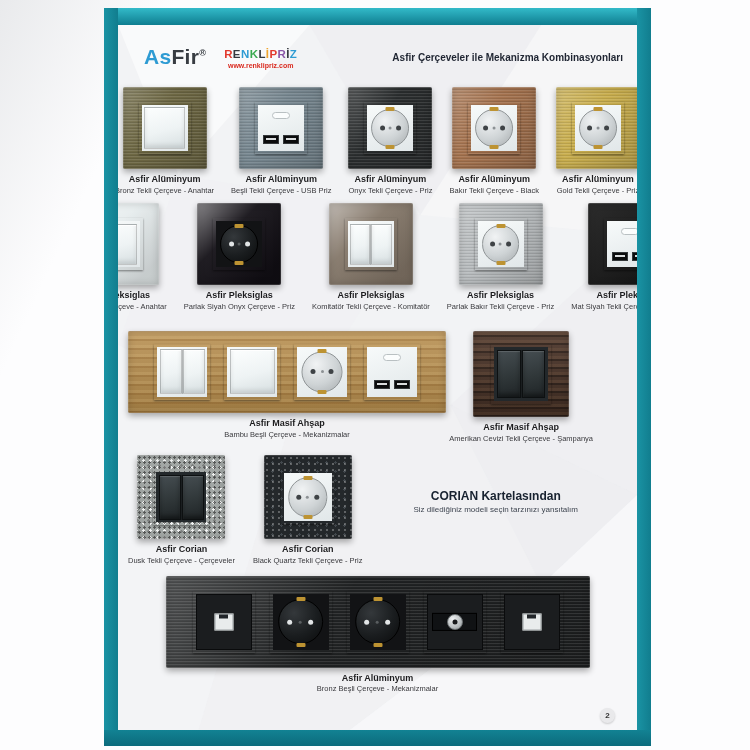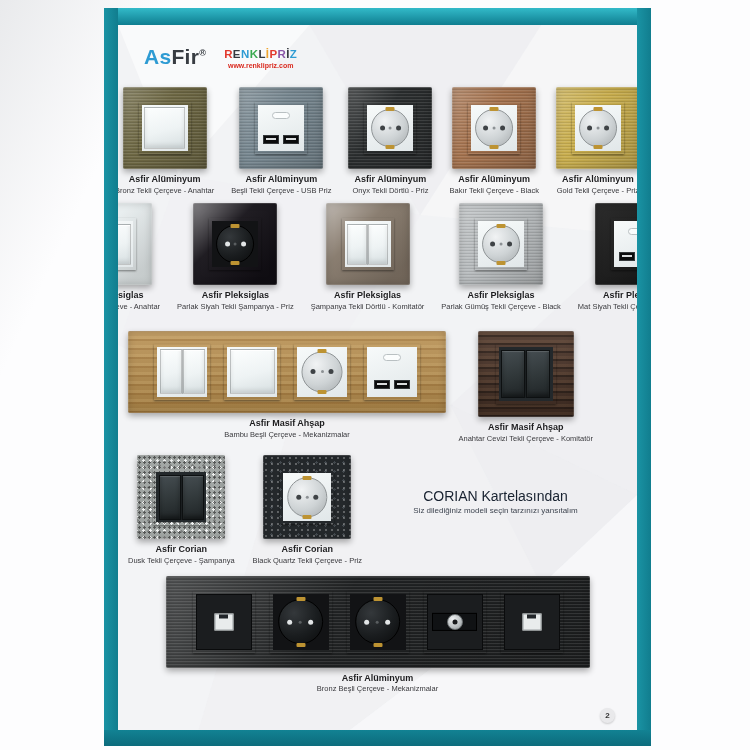--- a/index.html
+++ b/index.html
@@ -70,21 +70,21 @@
   .tex-flat{background-image:linear-gradient(135deg,rgba(255,255,255,.10),rgba(0,0,0,.16));}
   .tex-wood{background-image:repeating-linear-gradient(0deg,rgba(115,68,18,.20) 0 2px,rgba(255,228,170,.12) 2px 5px,rgba(0,0,0,0) 5px 9px),linear-gradient(180deg,rgba(255,255,255,.14),rgba(0,0,0,.14));}
   .tex-wood-dark{background-image:repeating-linear-gradient(0deg,rgba(0,0,0,.30) 0 2px,rgba(255,195,140,.07) 2px 5px,rgba(0,0,0,0) 5px 8px),linear-gradient(180deg,rgba(255,255,255,.08),rgba(0,0,0,.26));}
   .tex-speckle{background-image:radial-gradient(rgba(25,25,25,.55) 1px,rgba(0,0,0,0) 1.3px),radial-gradient(rgba(255,255,255,.85) 1px,rgba(0,0,0,0) 1.3px),radial-gradient(rgba(70,70,70,.4) 1px,rgba(0,0,0,0) 1.5px);background-size:5px 5px,7px 7px,11px 11px;background-position:0 0,3px 2px,6px 5px;}
   .tex-speckle-dark{background-image:radial-gradient(rgba(255,255,255,.28) 1px,rgba(0,0,0,0) 1.2px),radial-gradient(rgba(150,160,170,.28) 1px,rgba(0,0,0,0) 1.4px);background-size:6px 6px,9px 9px;background-position:0 0,4px 3px;}
   
   .cap{text-align:center;margin-top:5px;line-height:1.3;white-space:nowrap;}
   .cap-title{font-size:9px;font-weight:bold;color:#1d1d1f;}
   .cap-sub{font-size:7.5px;color:#3a3a3e;}
   .corian-note{flex:1;display:flex;flex-direction:column;justify-content:center;align-items:center;margin-right:26px;align-self:stretch;padding-bottom:18px;}
-  .note-title{font-size:14px;font-weight:normal;color:#182230;}
+  .note-title{font-size:12px;font-weight:bold;color:#182230;}
   .note-text{font-size:8px;color:#3e4550;margin-top:2px;}
   .pagenum{position:absolute;right:22px;bottom:7px;width:15px;height:15px;border-radius:50%;background:#e9e9eb;box-shadow:0 1px 2px rgba(0,0,0,.18);display:flex;align-items:center;justify-content:center;font-size:8px;font-weight:bold;color:#333;z-index:2;}
 </style>
 </head>
 <body>
 
 <div class="sheet">
   <div class="bar bar-top"></div>
   <div class="bar bar-left"></div>
   <div class="bar bar-right"></div>
@@ -104,20 +104,21 @@
     </svg>
 
     <header class="hdr">
       <div class="logos">
         <div class="asfir"><span class="as">As</span><span class="fir">Fir</span><sup>®</sup></div>
         <div class="rp">
           <div class="rp-letters"><span style="color: rgb(226, 58, 46);">R</span><span style="color: rgb(53, 57, 63);">E</span><span style="color: rgb(46, 155, 211);">N</span><span style="color: rgb(58, 169, 79);">K</span><span style="color: rgb(53, 57, 63);">L</span><span style="color: rgb(240, 165, 46);">İ</span><span style="color: rgb(226, 58, 46);">P</span><span style="color: rgb(138, 87, 168);">R</span><span style="color: rgb(53, 57, 63);">İ</span><span style="color: rgb(46, 155, 211);">Z</span></div>
           <div class="rp-site">www.renklipriz.com</div>
         </div>
       </div>
+      <div class="hdr-title">Asfir Çerçeveler ile Mekanizma Kombinasyonları</div>
     </header>
 
     <div id="rows">
         <div class="prod-row row-grid5">
           <figure class="product">
             <div class="frame tex-brushed" style="width: 84px; height: 82px; background-color: rgb(110, 104, 68);">
               <div class="gangs">
                 <div class="opening" style="height: 52px; width: 52px;">
                   <div class="mech m-light">
                     <div class="btn light"></div>
@@ -160,21 +161,21 @@
                       <div class="hole right"></div>
                       <div class="cdot"></div>
                     </div>
                     <div class="clip bottom"></div>
                   </div>
                 </div>
               </div>
             </div>
             <figcaption class="cap">
               <div class="cap-title">Asfir Alüminyum</div>
-              <div class="cap-sub">Onyx Tekli Dörtlü - Priz</div>
+              <div class="cap-sub">Onyx Tekli Çerçeve - Priz</div>
             </figcaption>
           </figure>
           <figure class="product">
             <div class="frame tex-brushed" style="width: 84px; height: 82px; background-color: rgb(165, 115, 79);">
               <div class="gangs">
                 <div class="opening" style="height: 52px; width: 52px;">
                   <div class="mech m-light">
                     <div class="clip top"></div>
                     <div class="sock-circle">
                       <div class="hole left"></div>
@@ -240,60 +241,60 @@
                       <div class="hole right"></div>
                       <div class="cdot"></div>
                     </div>
                     <div class="clip bottom"></div>
                   </div>
                 </div>
               </div>
             </div>
             <figcaption class="cap">
               <div class="cap-title">Asfir Pleksiglas</div>
-              <div class="cap-sub">Parlak Siyah Tekli Şampanya - Priz</div>
+              <div class="cap-sub">Parlak Siyah Onyx Çerçeve - Priz</div>
             </figcaption>
           </figure>
           <figure class="product">
             <div class="frame tex-gloss" style="width: 84px; height: 82px; background-color: rgb(131, 118, 104);">
               <div class="gangs">
                 <div class="opening" style="height: 52px; width: 52px;">
                   <div class="mech m-light">
                     <div class="split">
                       <div class="half light"></div>
                       <div class="half light"></div>
                     </div>
                   </div>
                 </div>
               </div>
             </div>
             <figcaption class="cap">
               <div class="cap-title">Asfir Pleksiglas</div>
-              <div class="cap-sub">Şampanya Tekli Dörtlü - Komitatör</div>
+              <div class="cap-sub">Komitatör Tekli Çerçeve - Komitatör</div>
             </figcaption>
           </figure>
           <figure class="product">
             <div class="frame tex-brushed" style="width: 84px; height: 82px; background-color: rgb(184, 188, 190);">
               <div class="gangs">
                 <div class="opening" style="height: 52px; width: 52px;">
                   <div class="mech m-light">
                     <div class="clip top"></div>
                     <div class="sock-circle">
                       <div class="hole left"></div>
                       <div class="hole right"></div>
                       <div class="cdot"></div>
                     </div>
                     <div class="clip bottom"></div>
                   </div>
                 </div>
               </div>
             </div>
             <figcaption class="cap">
               <div class="cap-title">Asfir Pleksiglas</div>
-              <div class="cap-sub">Parlak Gümüş Tekli Çerçeve - Black</div>
+              <div class="cap-sub">Parlak Bakır Tekli Çerçeve - Priz</div>
             </figcaption>
           </figure>
           <figure class="product">
             <div class="frame tex-flat" style="width: 84px; height: 82px; background-color: rgb(20, 20, 20);">
               <div class="gangs">
                 <div class="opening" style="height: 52px; width: 52px;">
                   <div class="mech m-light">
                     <div class="usb-ind"></div>
                     <div class="usb-ports">
                       <div class="usb-port"></div>
@@ -361,41 +362,41 @@
                     <div class="split">
                       <div class="half dark"></div>
                       <div class="half dark"></div>
                     </div>
                   </div>
                 </div>
               </div>
             </div>
             <figcaption class="cap">
               <div class="cap-title">Asfir Masif Ahşap</div>
-              <div class="cap-sub">Anahtar Cevizi Tekli Çerçeve - Komitatör</div>
+              <div class="cap-sub">Amerikan Cevizi Tekli Çerçeve - Şampanya</div>
             </figcaption>
           </figure>
         </div>
         <div class="prod-row row-corian">
           <figure class="product">
             <div class="frame tex-speckle" style="width: 88px; height: 84px; background-color: rgb(162, 167, 165);">
               <div class="gangs">
                 <div class="opening" style="height: 56px; width: 56px;">
                   <div class="mech m-dark">
                     <div class="split">
                       <div class="half dark"></div>
                       <div class="half dark"></div>
                     </div>
                   </div>
                 </div>
               </div>
             </div>
             <figcaption class="cap">
               <div class="cap-title">Asfir Corian</div>
-              <div class="cap-sub">Dusk Tekli Çerçeve - Şampanya</div>
+              <div class="cap-sub">Dusk Tekli Çerçeve - Çerçeveler</div>
             </figcaption>
           </figure>
           <figure class="product">
             <div class="frame tex-speckle-dark" style="width: 88px; height: 84px; background-color: rgb(36, 40, 43);">
               <div class="gangs">
                 <div class="opening" style="height: 54px; width: 54px;">
                   <div class="mech m-light">
                     <div class="clip top"></div>
                     <div class="sock-circle">
                       <div class="hole left"></div>

